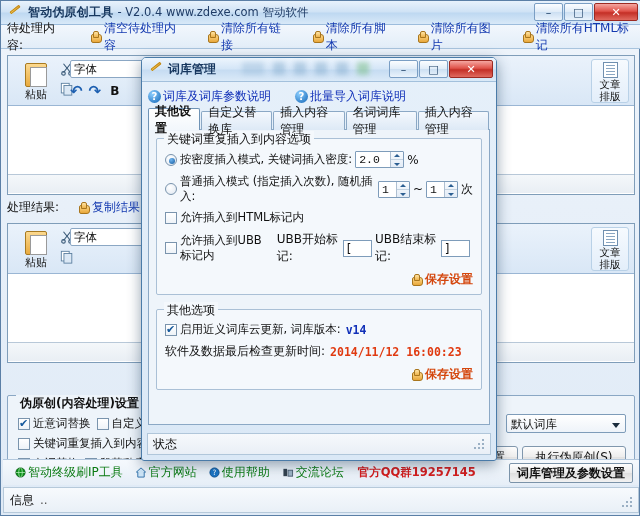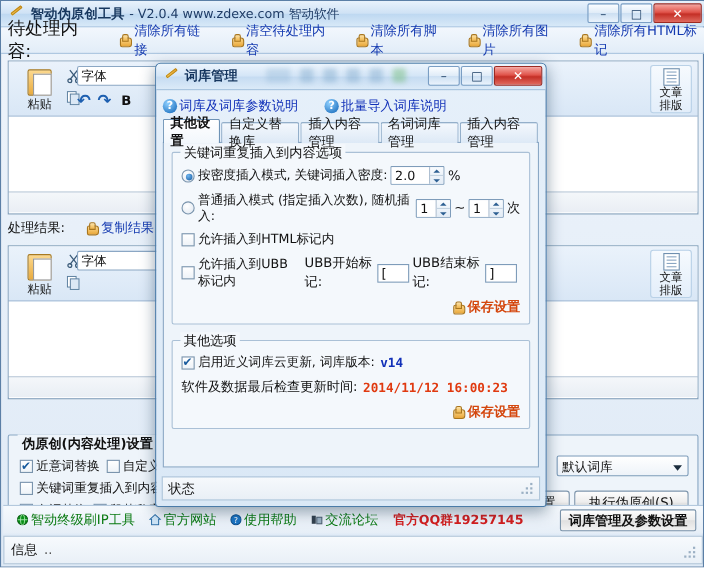--- a/index.html
+++ b/index.html
@@ -45,21 +45,21 @@
     background: linear-gradient(180deg,#f5a6a0 0%,#e0534a 45%,#c42f26 55%,#e06a5f 100%);
     border-color:#9c2a22; color:#fff; font-weight:bold;
   }
 
   
   .toolrow {
     position:absolute; left:0; top:24px; width:640px; height:24px;
     display:flex; align-items:center; border-bottom:1px solid #a8c4de;
     background: linear-gradient(180deg,#f2f7fd,#e2edf8);
   }
-  .toolrow .lbl { margin-left:6px; color:#111; font-size:16px;}
+  .toolrow .lbl { margin-left:6px; color:#111; font-size:12px;}
   .tl-link { display:flex; align-items:center; margin-left:18px; color:#1339b0; font-size:12px; cursor:pointer;}
   .hand {
     width:13px; height:12px; margin-right:2px; position:relative; flex:none;
   }
   .hand:before{
     content:""; position:absolute; left:2px; top:3px; width:9px; height:7px;
     background:linear-gradient(180deg,#ffd98a,#e8a73a); border:1px solid #a9761d; border-radius:2px 3px 3px 2px;
   }
   .hand:after{
     content:""; position:absolute; left:4px; top:0px; width:4px; height:5px;
@@ -243,21 +243,21 @@
     position:relative; border:1px solid #aac0d6; background:#f4f8fc; border-radius:2px;
     padding:12px 8px 6px;
   }
   .fs-title {
     position:absolute; left:7px; top:-8px; background:#f4f8fc; padding:0 3px;
     font-size:12px; color:#111;
   }
   .optline { display:flex; align-items:center; font-size:12px; color:#111; margin-bottom:6px; flex-wrap:nowrap;}
   .spin {
     display:inline-flex; align-items:stretch; height:17px; border:1px solid #7e9cba;
-    background:#fff; margin:0 3px; border-radius:1px;
+    background:#fff; margin:0 3px; border-radius:1px;font-family:Liberation Mono, monospace;
   }
   .spin .val { width:34px; font-size:11.5px; padding:1px 3px; color:#111; background:#fff; }
   .spin .val.sm { width:17px; }
   .spin .btns { width:13px; border-left:1px solid #aebfd1; display:flex; flex-direction:column;
     background: linear-gradient(180deg,#f8fbfe,#e3ecf6); }
   .spin .btns b { flex:1; position:relative; cursor:pointer;}
   .spin .btns b:first-child:after{
     content:""; position:absolute; left:3px; top:2px;
     border-left:3px solid transparent; border-right:3px solid transparent; border-bottom:3px solid #2c5f92;
   }
@@ -293,25 +293,25 @@
       <div class="wb">–</div>
       <div class="wb">□</div>
       <div class="wb close">✕</div>
     </div>
   </div>
 
   <div class="toolrow">
     <span class="lbl">待处理内容:</span>
     <span class="tl-link">
       <span class="hand"></span>
-      <span>清除所有链接</span>
+      <span>清空待处理内容</span>
     </span>
     <span class="tl-link">
       <span class="hand"></span>
-      <span>清空待处理内容</span>
+      <span>清除所有链接</span>
     </span>
     <span class="tl-link">
       <span class="hand"></span>
       <span>清除所有脚本</span>
     </span>
     <span class="tl-link">
       <span class="hand"></span>
       <span>清除所有图片</span>
     </span>
     <span class="tl-link">

